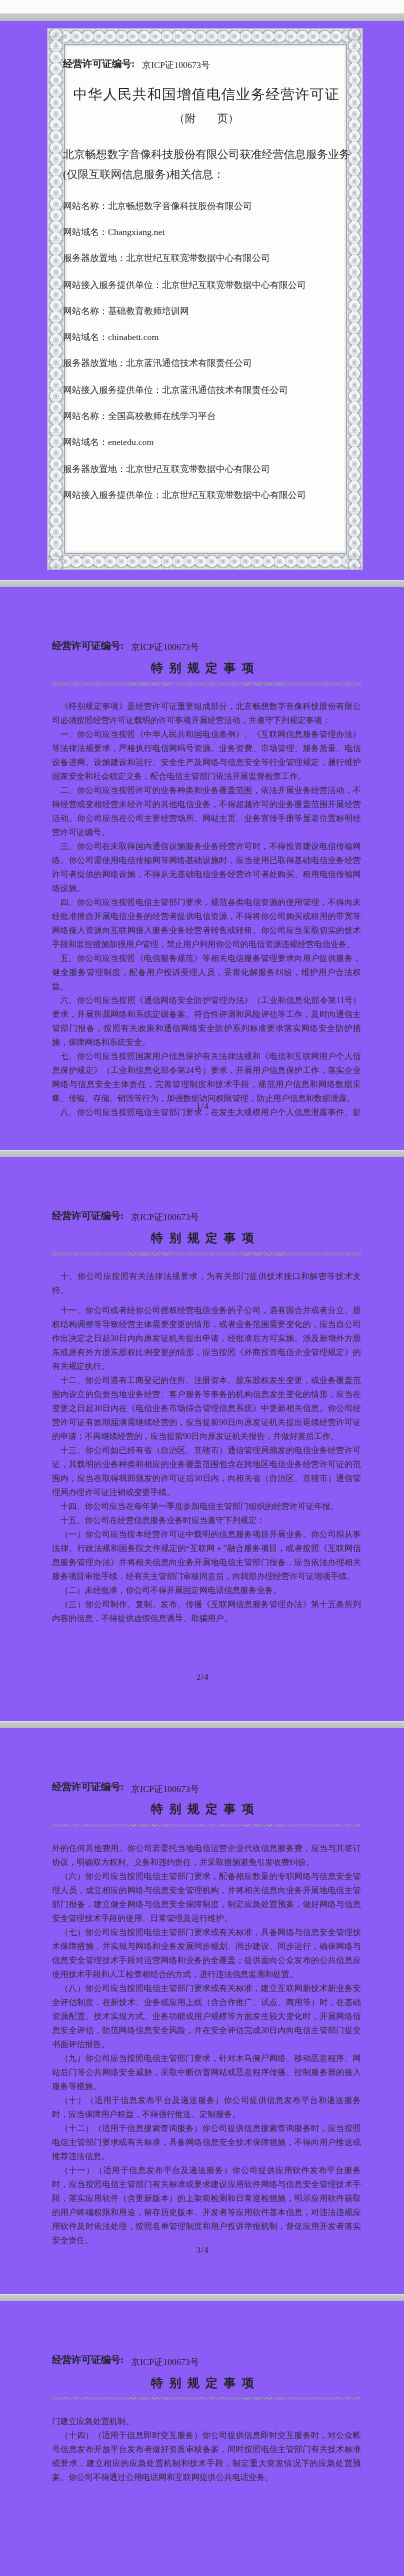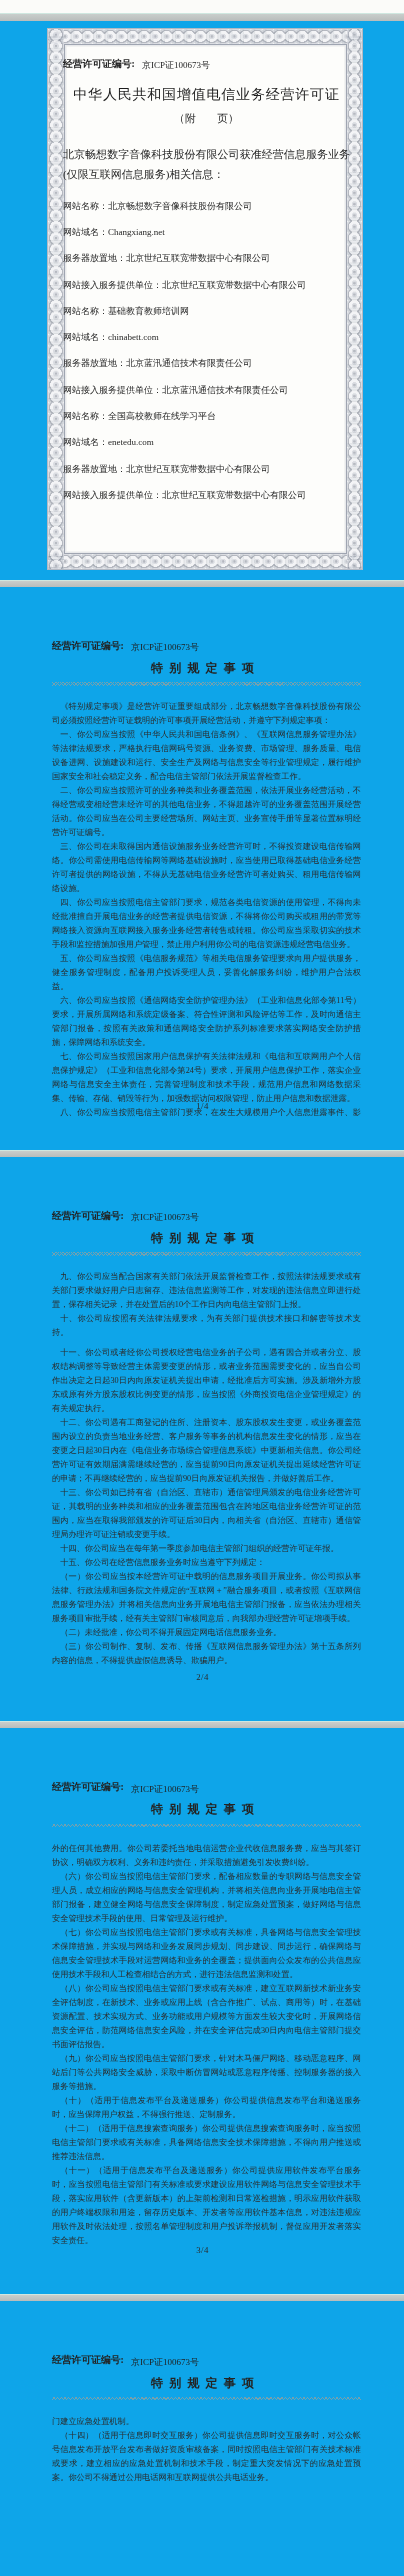--- a/index.html
+++ b/index.html
@@ -8,21 +8,21 @@
     background:#ffffff;
     font-family:"Liberation Serif","DejaVu Serif",serif;
     color:#2e2e2e;
   }
   .top-strip{height:13.4px;background:#fbfbf9;}
   .seam{
     height:6.2px;
     background:linear-gradient(#c9cecc,#b8bcbb);
     border-top:1px solid #cfe7e0;
   }
-  .page{position:relative;background:#0ea5e9;overflow:hidden;}
+  .page{position:relative;background:#8b5cf6;overflow:hidden;}
   .page.pA{height:559px;}
   .page.pB{height:563px;}
   .page.pC{height:564px;}
   .page.pD{height:566px;}
   .page.pE{height:578px;}
 
   
   .ornate{
     position:absolute;left:47px;right:42px;top:7.2px;bottom:9.3px;
     border:0.5px solid #b4b9c3;
@@ -187,21 +187,20 @@
 
 <section class="page pC">
   <div class="pv-header">
     <span class="num-label">经营许可证编号:</span>
     <span class="num-value">京ICP证100673号</span>
   </div>
   <h2 class="pv-title">特别规定事项</h2>
   <div class="zigzag"></div>
   <div class="pv-body">
 
-      <p class="para">九、你公司应当配合国家有关部门依法开展监督检查工作，按照法律法规要求或有关部门要求做好用户日志留存、违法信息监测等工作，对发现的违法信息立即进行处置，保存相关记录，并在处置后的10个工作日内向电信主管部门上报。</p>
 
       <p class="para">十、你公司应按照有关法律法规要求，为有关部门提供技术接口和解密等技术支持。</p>
 
       <p class="para gap">十一、你公司或者经你公司授权经营电信业务的子公司，遇有因合并或者分立、股权结构调整等导致经营主体需要变更的情形，或者业务范围需要变化的，应当自公司作出决定之日起30日内向原发证机关提出申请，经批准后方可实施。涉及新增外方股东或原有外方股东股权比例变更的情形，应当按照《外商投资电信企业管理规定》的有关规定执行。</p>
 
       <p class="para">十二、你公司遇有工商登记的住所、注册资本、股东股权发生变更，或业务覆盖范围内设立的负责当地业务经营、客户服务等事务的机构信息发生变化的情形，应当在变更之日起30日内在《电信业务市场综合管理信息系统》中更新相关信息。你公司经营许可证有效期届满需继续经营的，应当提前90日向原发证机关提出延续经营许可证的申请；不再继续经营的，应当提前90日向原发证机关报告，并做好善后工作。</p>
 
       <p class="para">十三、你公司如已持有省（自治区、直辖市）通信管理局颁发的电信业务经营许可证，其载明的业务种类和相应的业务覆盖范围包含在跨地区电信业务经营许可证的范围内，应当在取得我部颁发的许可证后30日内，向相关省（自治区、直辖市）通信管理局办理许可证注销或变更手续。</p>
 
       <p class="para">十四、你公司应当在每年第一季度参加电信主管部门组织的经营许可证年报。</p>

